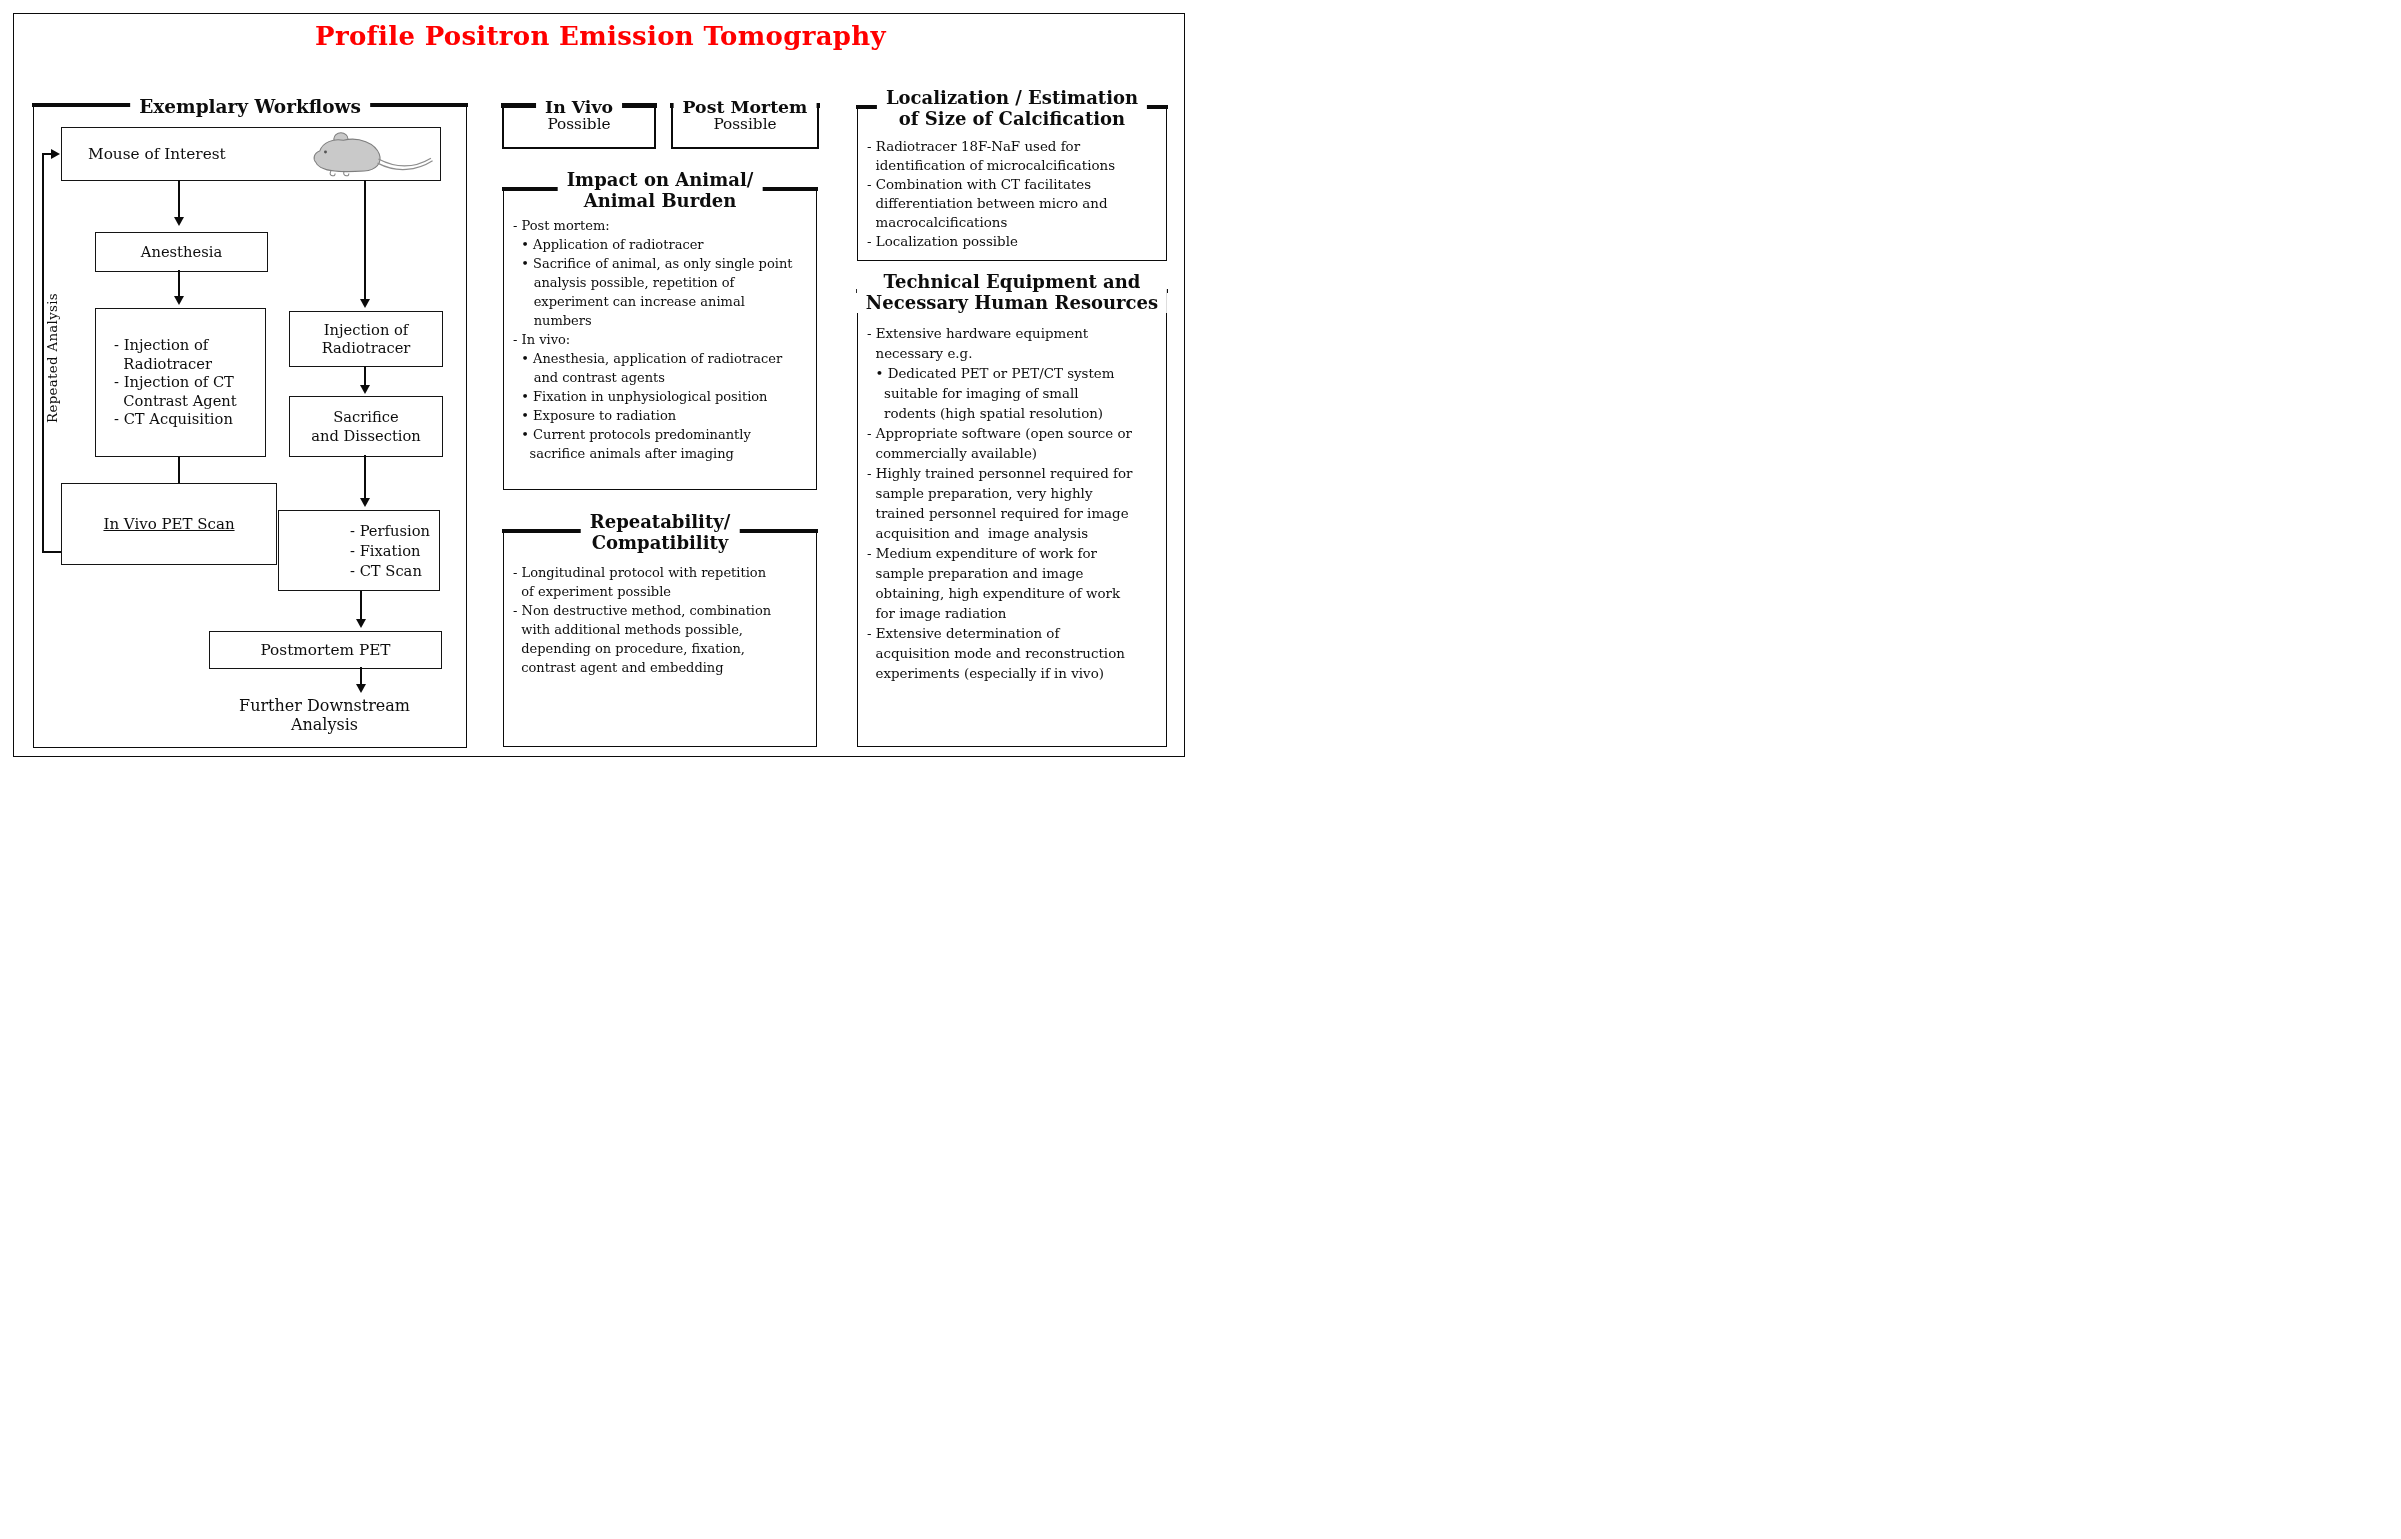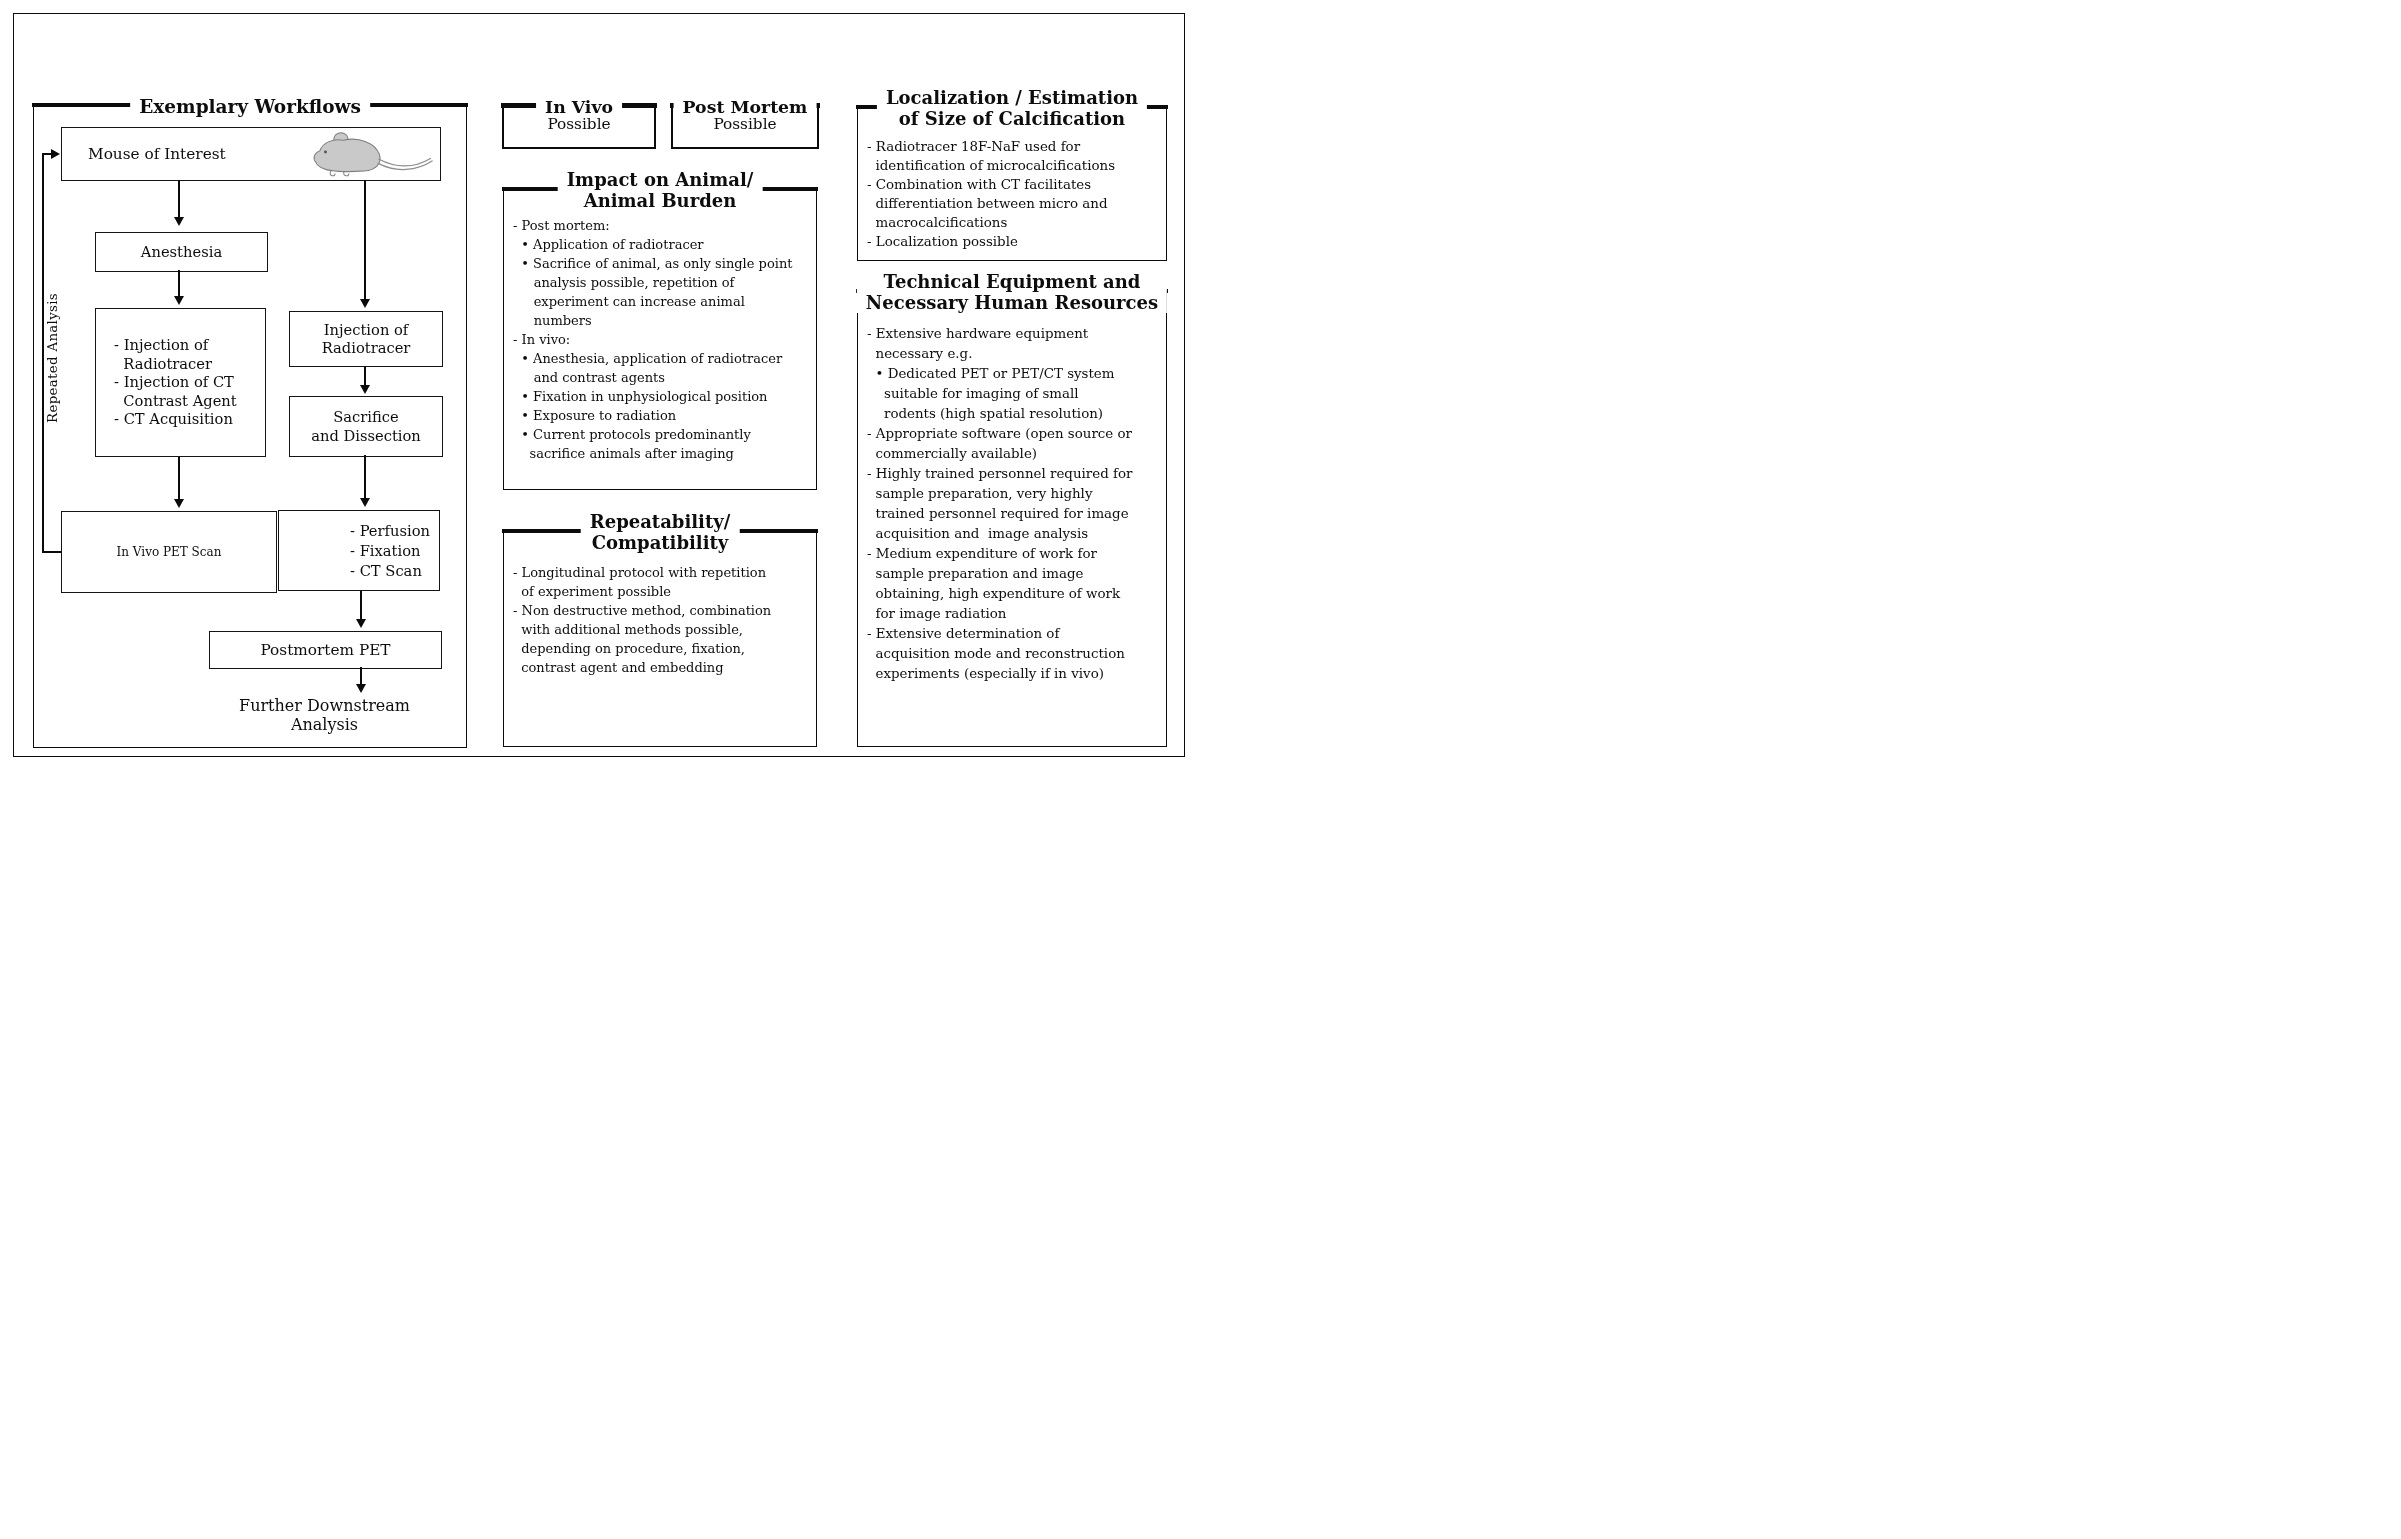--- a/index.html
+++ b/index.html
@@ -38,20 +38,21 @@
   .vlabel{position:absolute;writing-mode:vertical-rl;transform:rotate(180deg);
     font-size:13.4px;white-space:nowrap;letter-spacing:0.3px;}
   .downstream{position:absolute;text-align:center;font-size:16px;}
 </style>
 </head>
 <body>
 
 <div id="canvas">
   <div class="outer"></div>
 
+  <div class="main-title" style="color: rgb(255, 0, 0);">Profile Positron Emission Tomography</div>
 
   <div class="panel" style="left:33px;top:105px;width:432px;height:641px;">
     <div class="shoulder"></div>
     <div class="panel-title" style="font-size:18.5px;">Exemplary Workflows</div>
   </div>
 
   <div class="node" style="left:61px;top:127px;width:380px;height:54px;flex-direction:row;justify-content:flex-start;padding-left:26px;box-sizing:border-box;">
     <span style="font-size:15.3px;">Mouse of Interest</span>
     <svg viewBox="0 0 310 120" style="position:absolute;right:3.8px;top:50%;transform:translateY(-50%);width:131px;height:50px;">
       <ellipse cx="84" cy="24" rx="17" ry="15" fill="#c9c9c9" stroke="#7e7e7e" stroke-width="2.5"></ellipse>
@@ -86,21 +87,21 @@
     <div>Injection of</div>
     <div>Radiotracer</div>
   </div>
   <div class="arr" style="left:364px;top:366px;height:20px;"></div>
   <div class="node" style="left:289px;top:396px;width:152px;height:59px;">
     <div>Sacrifice</div>
     <div>and Dissection</div>
   </div>
   <div class="arr" style="left:364px;top:455px;height:44px;"></div>
 
-  <div class="node" style="left:61px;top:511px;width:214px;height:80px;font-size:12px;">
+  <div class="node" style="left:61px;top:483px;width:214px;height:80px;font-size:15px;text-decoration:underline;">
     <span>In Vivo PET Scan</span>
   </div>
   <div class="node" style="left:278px;top:510px;width:162px;height:81px;align-items:flex-start;padding-left:35px;box-sizing:border-box;">
     <div class="ll" style="line-height:20px;margin-left:36px;">
 
     <div class="line">- Perfusion</div>
         <div class="line">- Fixation</div>
         <div class="line">- CT Scan</div>
       </div>
   </div>

